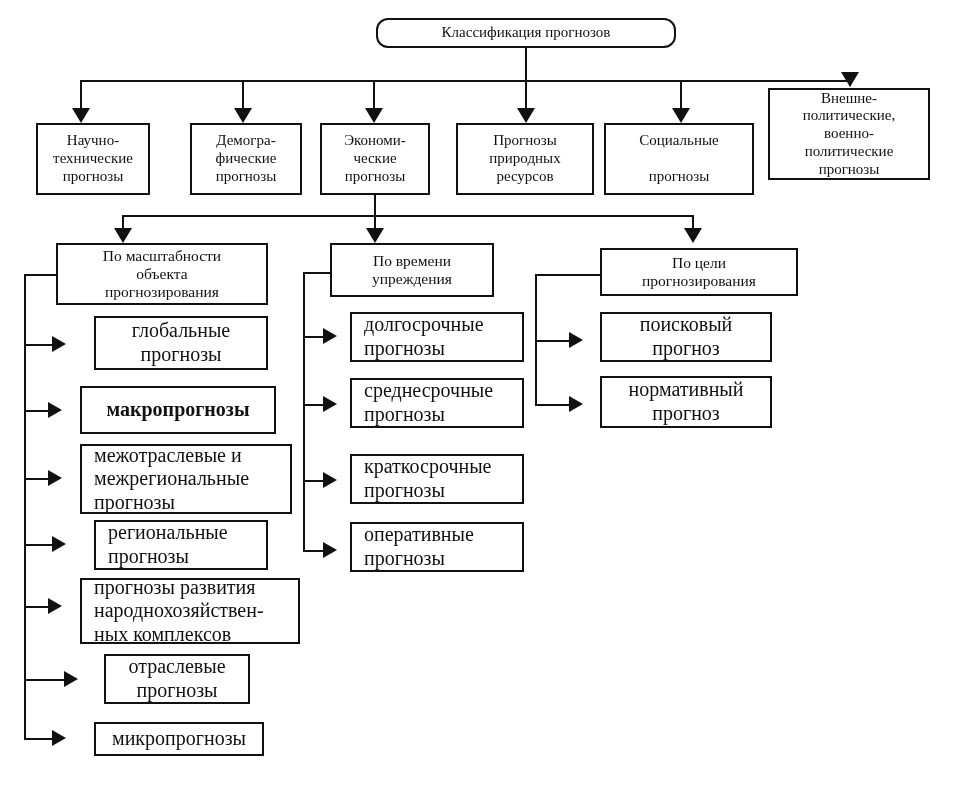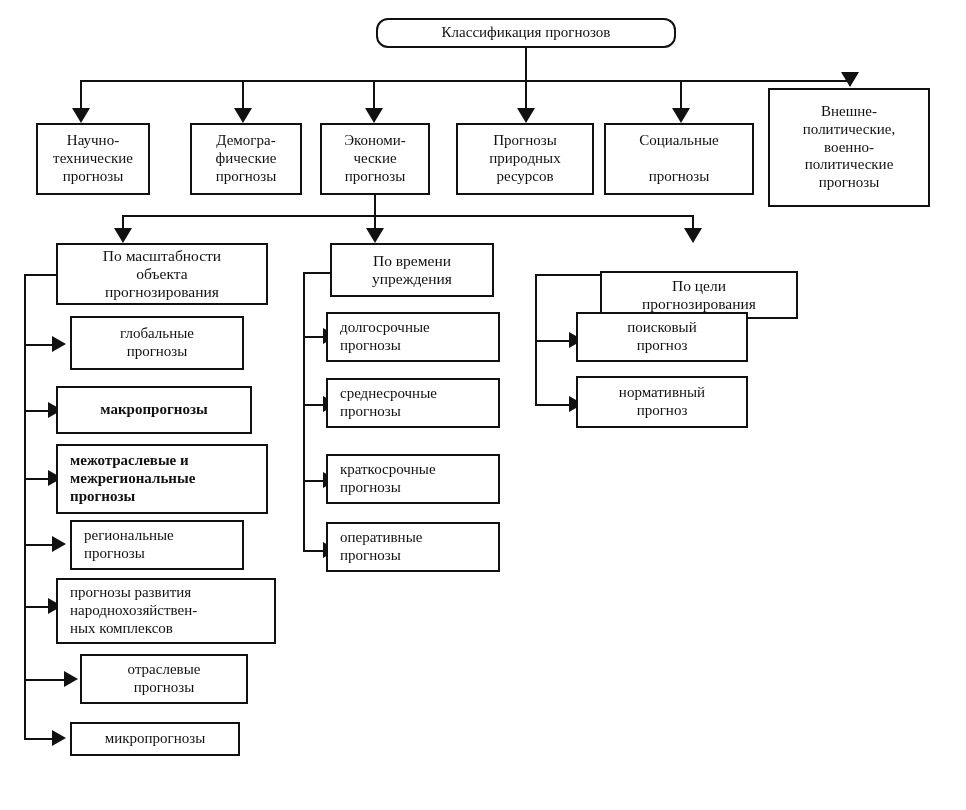--- a/index.html
+++ b/index.html
@@ -36,21 +36,22 @@
     border-width: 2px;
     padding-bottom: 3px;
   }
   .node.lvl2 {
     font-size: 15px;
   }
   .node.head {
     font-size: 15.5px;
   }
   .node.leaf {
-    font-size: 15px;
+    font-size: 20px;
+    margin-left: 24px;
   }
   .node.leaf-left {
     justify-content: flex-start;
     text-align: left;
     padding-left: 12px;
   }
   
   .hline {
     position: absolute;
     background: #111111;
@@ -115,21 +116,21 @@
 прогнозы</div>
   <div class="node lvl2" style="left:320px; top:123px; width:110px; height:72px;">Экономи-
 ческие
 прогнозы</div>
   <div class="node lvl2" style="left:456px; top:123px; width:138px; height:72px;">Прогнозы
 природных
 ресурсов</div>
   <div class="node lvl2" style="left:604px; top:123px; width:150px; height:72px;">Социальные
 
 прогнозы</div>
-  <div class="node lvl2" style="left:768px; top:88px;  width:162px; height:119px;">Внешне-
+  <div class="node lvl2" style="left:768px; top:88px;  width:162px; height:92px;">Внешне-
 политические,
 военно-
 политические
 прогнозы</div>
 
   <div class="vline" style="left:374px; top:195px; height:22px;"></div>
   <div class="hline" style="left:122px; top:215px; width:572px;"></div>
   <div class="vline" style="left:122px; top:215px; height:16px;"></div>
   <div class="vline" style="left:374px; top:215px; height:16px;"></div>
   <div class="vline" style="left:692px; top:215px; height:16px;"></div>
@@ -149,38 +150,38 @@
   <div class="arrow-right" style="left:52px; top:336px;"></div>
   <div class="node leaf" style="left:70px; top:316px; width:174px; height:54px;">глобальные
 прогнозы</div>
 
   <div class="hline" style="left:24px; top:410px; width:26px;"></div>
   <div class="arrow-right" style="left:48px; top:402px;"></div>
   <div class="node leaf" style="left:56px; top:386px; width:196px; height:48px;font-weight:bold;">макропрогнозы</div>
 
   <div class="hline" style="left:24px; top:478px; width:26px;"></div>
   <div class="arrow-right" style="left:48px; top:470px;"></div>
-  <div class="node leaf leaf-left" style="left:56px; top:444px; width:212px; height:70px;font-weight:bold;">межотраслевые и
+  <div class="node leaf leaf-left" style="left:56px; top:444px; width:212px; height:70px;">межотраслевые и
 межрегиональные
 прогнозы</div>
 
   <div class="hline" style="left:24px; top:544px; width:30px;"></div>
   <div class="arrow-right" style="left:52px; top:536px;"></div>
   <div class="node leaf leaf-left" style="left:70px; top:520px; width:174px; height:50px;">региональные
 прогнозы</div>
 
   <div class="hline" style="left:24px; top:606px; width:26px;"></div>
   <div class="arrow-right" style="left:48px; top:598px;"></div>
   <div class="node leaf leaf-left" style="left:56px; top:578px; width:220px; height:66px;">прогнозы развития
 народнохозяйствен-
 ных комплексов</div>
 
   <div class="hline" style="left:24px; top:679px; width:42px;"></div>
   <div class="arrow-right" style="left:64px; top:671px;"></div>
-  <div class="node leaf" style="left:80px; top:654px; width:168px; height:50px;">отраслевые
+  <div class="node leaf" style="left:80px; top:654px; width:146px; height:50px;">отраслевые
 прогнозы</div>
 
   <div class="hline" style="left:24px; top:738px; width:30px;"></div>
   <div class="arrow-right" style="left:52px; top:730px;"></div>
   <div class="node leaf" style="left:70px; top:722px; width:170px; height:34px;">микропрогнозы</div>
 
   <div class="node head" style="left:330px; top:243px; width:164px; height:54px;">По времени
 упреждения</div>
 
   <div class="hline" style="left:303px; top:272px; width:29px;"></div>
@@ -199,21 +200,21 @@
   <div class="hline" style="left:303px; top:480px; width:22px;"></div>
   <div class="arrow-right" style="left:323px; top:472px;"></div>
   <div class="node leaf leaf-left" style="left:326px; top:454px; width:174px; height:50px;">краткосрочные
 прогнозы</div>
 
   <div class="hline" style="left:303px; top:550px; width:22px;"></div>
   <div class="arrow-right" style="left:323px; top:542px;"></div>
   <div class="node leaf leaf-left" style="left:326px; top:522px; width:174px; height:50px;">оперативные
 прогнозы</div>
 
-  <div class="node head" style="left:600px; top:248px; width:198px; height:48px;margin-top:23px;">По цели
+  <div class="node head" style="left:600px; top:248px; width:198px; height:48px;">По цели
 прогнозирования</div>
 
   <div class="hline" style="left:535px; top:274px; width:67px;"></div>
   <div class="vline" style="left:535px; top:274px; height:130px;"></div>
 
   <div class="hline" style="left:535px; top:340px; width:36px;"></div>
   <div class="arrow-right" style="left:569px; top:332px;"></div>
   <div class="node leaf" style="left:576px; top:312px; width:172px; height:50px;">поисковый
 прогноз</div>
 

